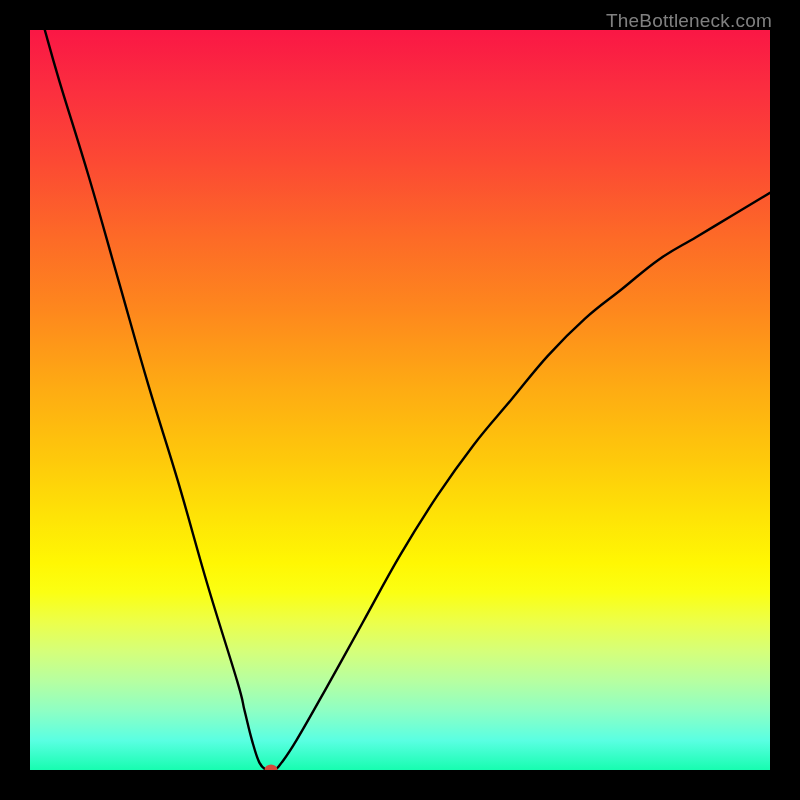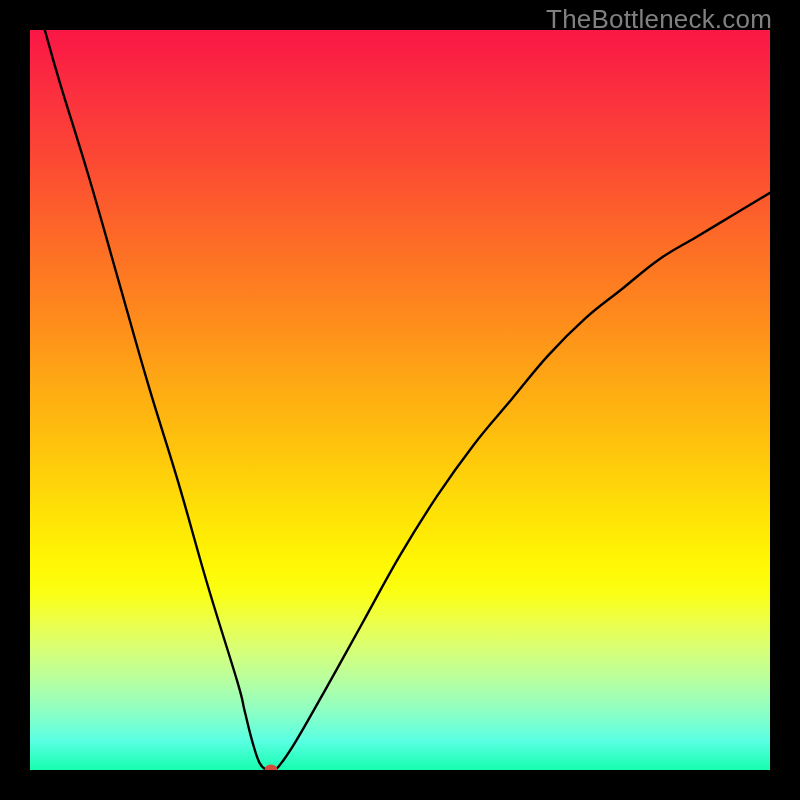--- a/index.html
+++ b/index.html
@@ -31,25 +31,25 @@
       #d5ff7a 84%,
       #b6ffa1 88%,
       #8effc4 92%,
       #5affe2 96%,
       #17fdb0 100%
     );
     overflow: hidden;
   }
   .watermark {
     position: absolute;
-    top: 4px;
+    top: 10px;
     right: 28px;
     color: #808080;
     font-family: Arial, Helvetica, sans-serif;
-    font-size: 26px;
+    font-size: 19px;
     letter-spacing: 0.2px;
     user-select: none;
     z-index: 5;
   }
   svg.curve {
     position: absolute;
     left: 0; top: 0;
     width: 740px;
     height: 740px;
     z-index: 2;

